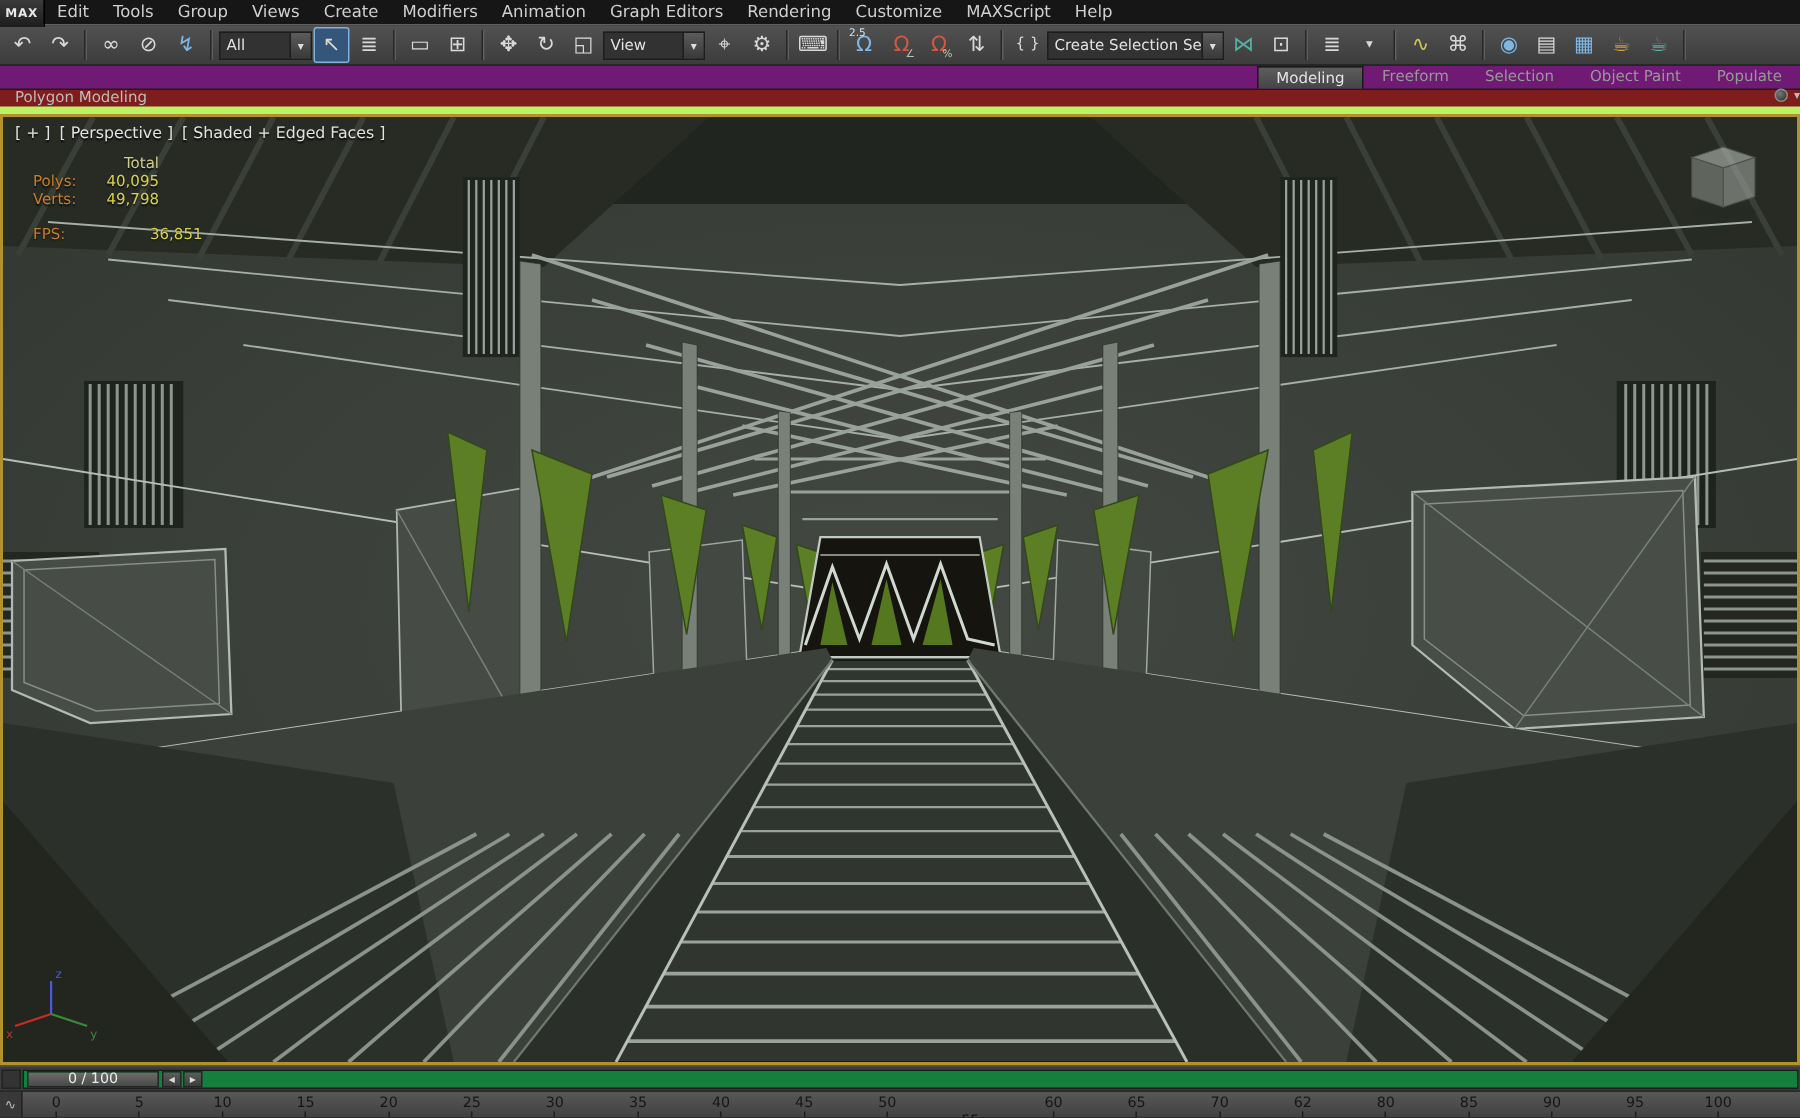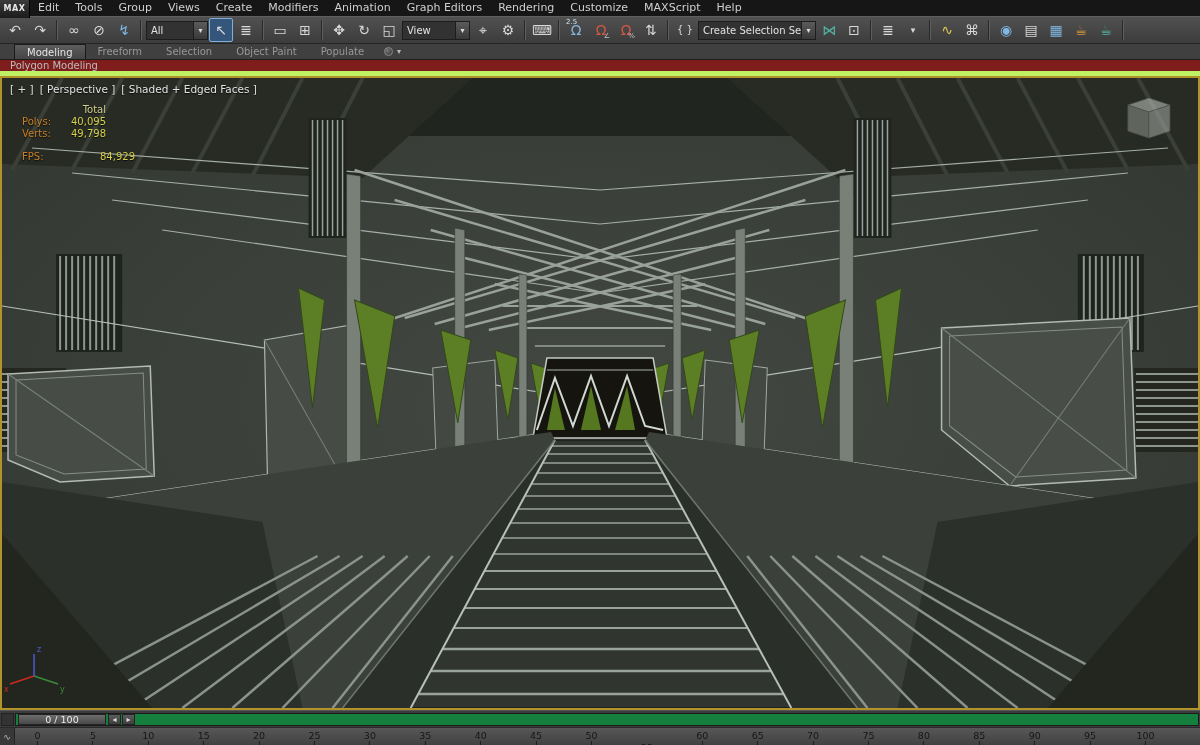--- a/index.html
+++ b/index.html
@@ -27,22 +27,22 @@
     margin:0 3px; flex:none; }
   .tdrop { height:19px; display:flex; align-items:stretch; border:1px solid #1d1d1d;
     background:#323232; color:#e2e2e2; font-size:10px; flex:none; }
   .tdrop .val { display:flex; align-items:center; padding:0 4px; overflow:hidden; white-space:nowrap; }
   .tdrop .arrow { width:14px; background:linear-gradient(#5b5b5b,#393939); border-left:1px solid #1d1d1d;
     display:flex; align-items:center; justify-content:center; font-size:8px; color:#ddd; }
   .c-blue  { color:#7fb6e2; } .c-red { color:#d25844; } .c-orange { color:#dd9a3c; }
   .c-teal  { color:#53b3a2; } .c-yellow { color:#d9c452; }
 
   
-  .ribbon-tabs { height:16px; background:#404040; display:flex; align-items:flex-end;
-    padding-left:14px; border-bottom:1px solid #1d1d1d; }
+  .ribbon-tabs { height:16px; background:#701a75; display:flex; align-items:flex-end;
+    padding-left:14px; border-bottom:1px solid #1d1d1d;flex-direction:column; }
   .rtab { padding:1px 12px 1px; font-size:10px; color:#989898; height:15px; line-height:13px; }
   .rtab.active { background:linear-gradient(#5d5d5d,#454545); color:#e4e4e4;
     border:1px solid #191919; border-bottom:none; }
   .ribbon-extra { display:flex; align-items:center; gap:4px; margin-left:8px; height:15px; }
   .rib-circle { width:9px; height:9px; border-radius:50%; border:1px solid #8a8a8a;
     background:radial-gradient(circle at 35% 35%, #777, #2c2c2c); }
   .rib-caret { font-size:8px; color:#bbb; }
 
   
   .panel-bar { height:16px; background:#7f1d1d; border-bottom:5px solid #bef264;
@@ -455,21 +455,21 @@
     <div class="srow">
         <span class="slbl">Polys:</span>
         <span class="sval">40,095</span>
       </div>
     <div class="srow">
         <span class="slbl">Verts:</span>
         <span class="sval">49,798</span>
       </div>
     <div class="srow fps-row">
         <span class="slbl">FPS:</span>
-        <span class="sval">84,929</span>
+        <span class="sval">36,851</span>
       </div>
   </div>
 </div>
 
 <div class="timeslider">
   <div class="ts-grip"></div>
   <div class="ts-track">
     <div class="ts-handle">0 / 100</div>
     <div class="ts-arrow ts-prev">◂</div>
     <div class="ts-arrow ts-next">▸</div>
@@ -533,21 +533,21 @@
       </div>
       <div class="tick" style="left: 62.675%;">
         <div>65</div>
         <div class="mark"></div>
       </div>
       <div class="tick" style="left: 67.35%;">
         <div>70</div>
         <div class="mark"></div>
       </div>
       <div class="tick" style="left: 72.025%;">
-        <div>75</div>
+        <div>62</div>
         <div class="mark"></div>
       </div>
       <div class="tick" style="left: 76.7%;">
         <div>80</div>
         <div class="mark"></div>
       </div>
       <div class="tick" style="left: 81.375%;">
         <div>85</div>
         <div class="mark"></div>
       </div>

